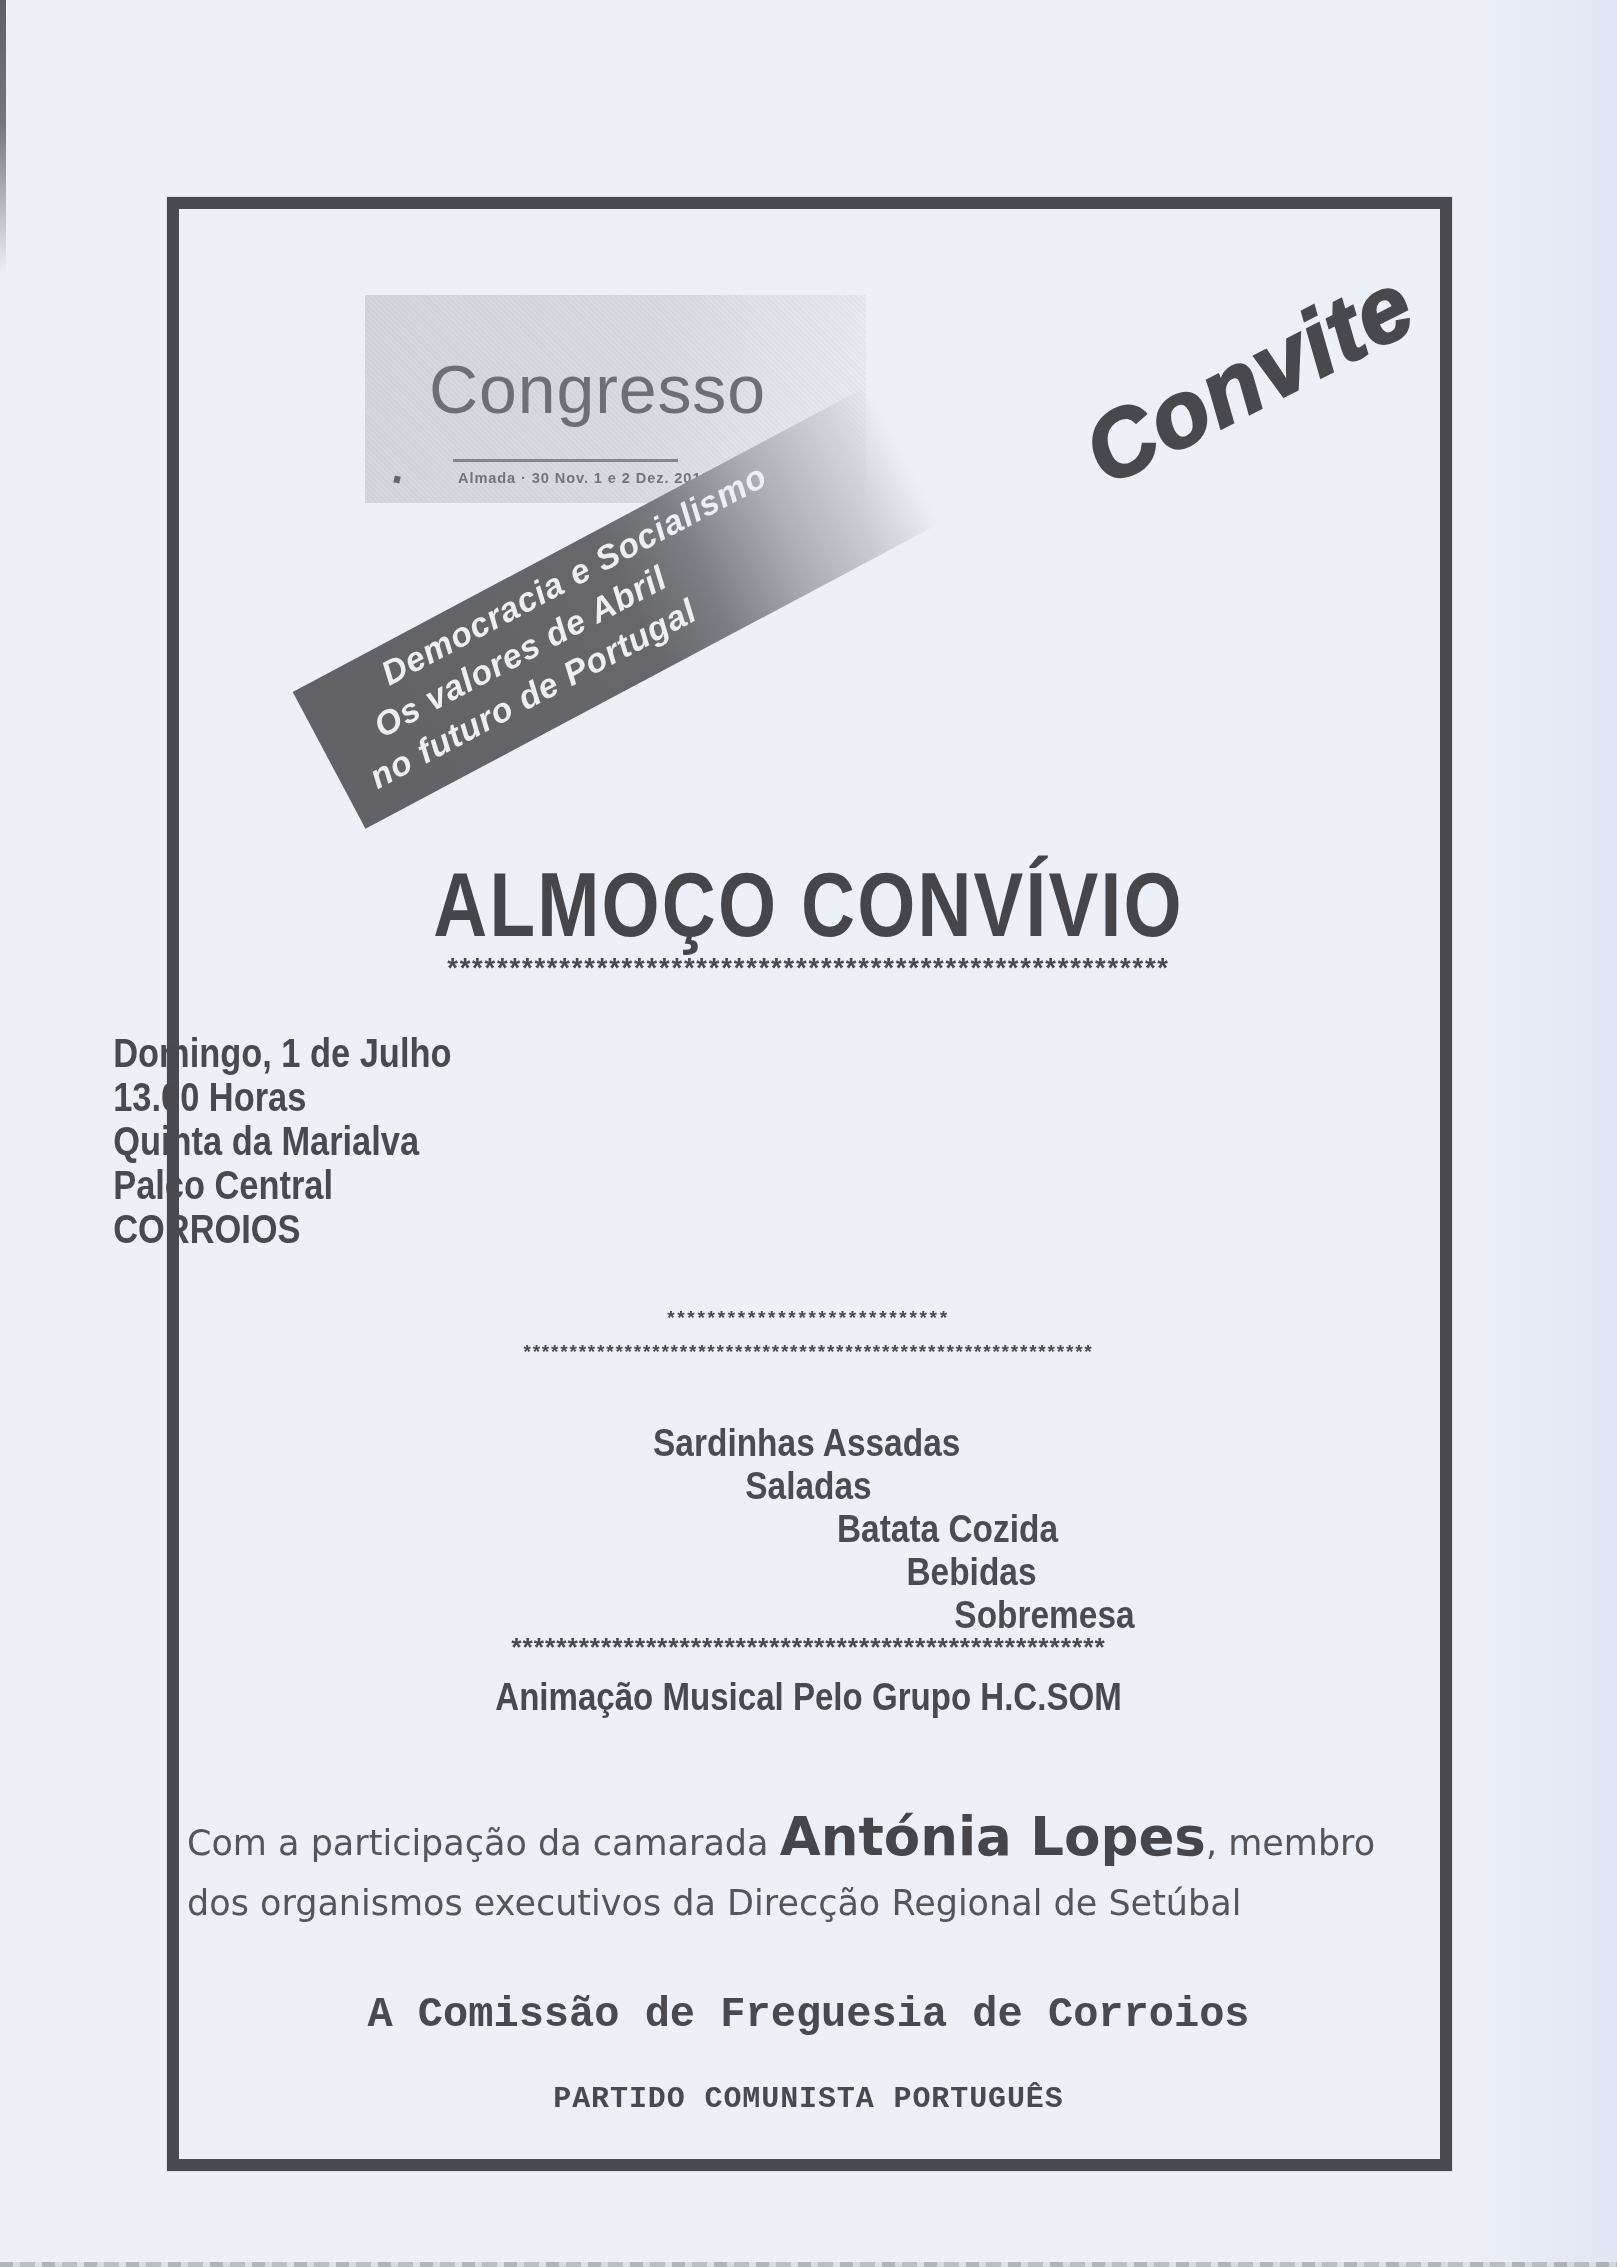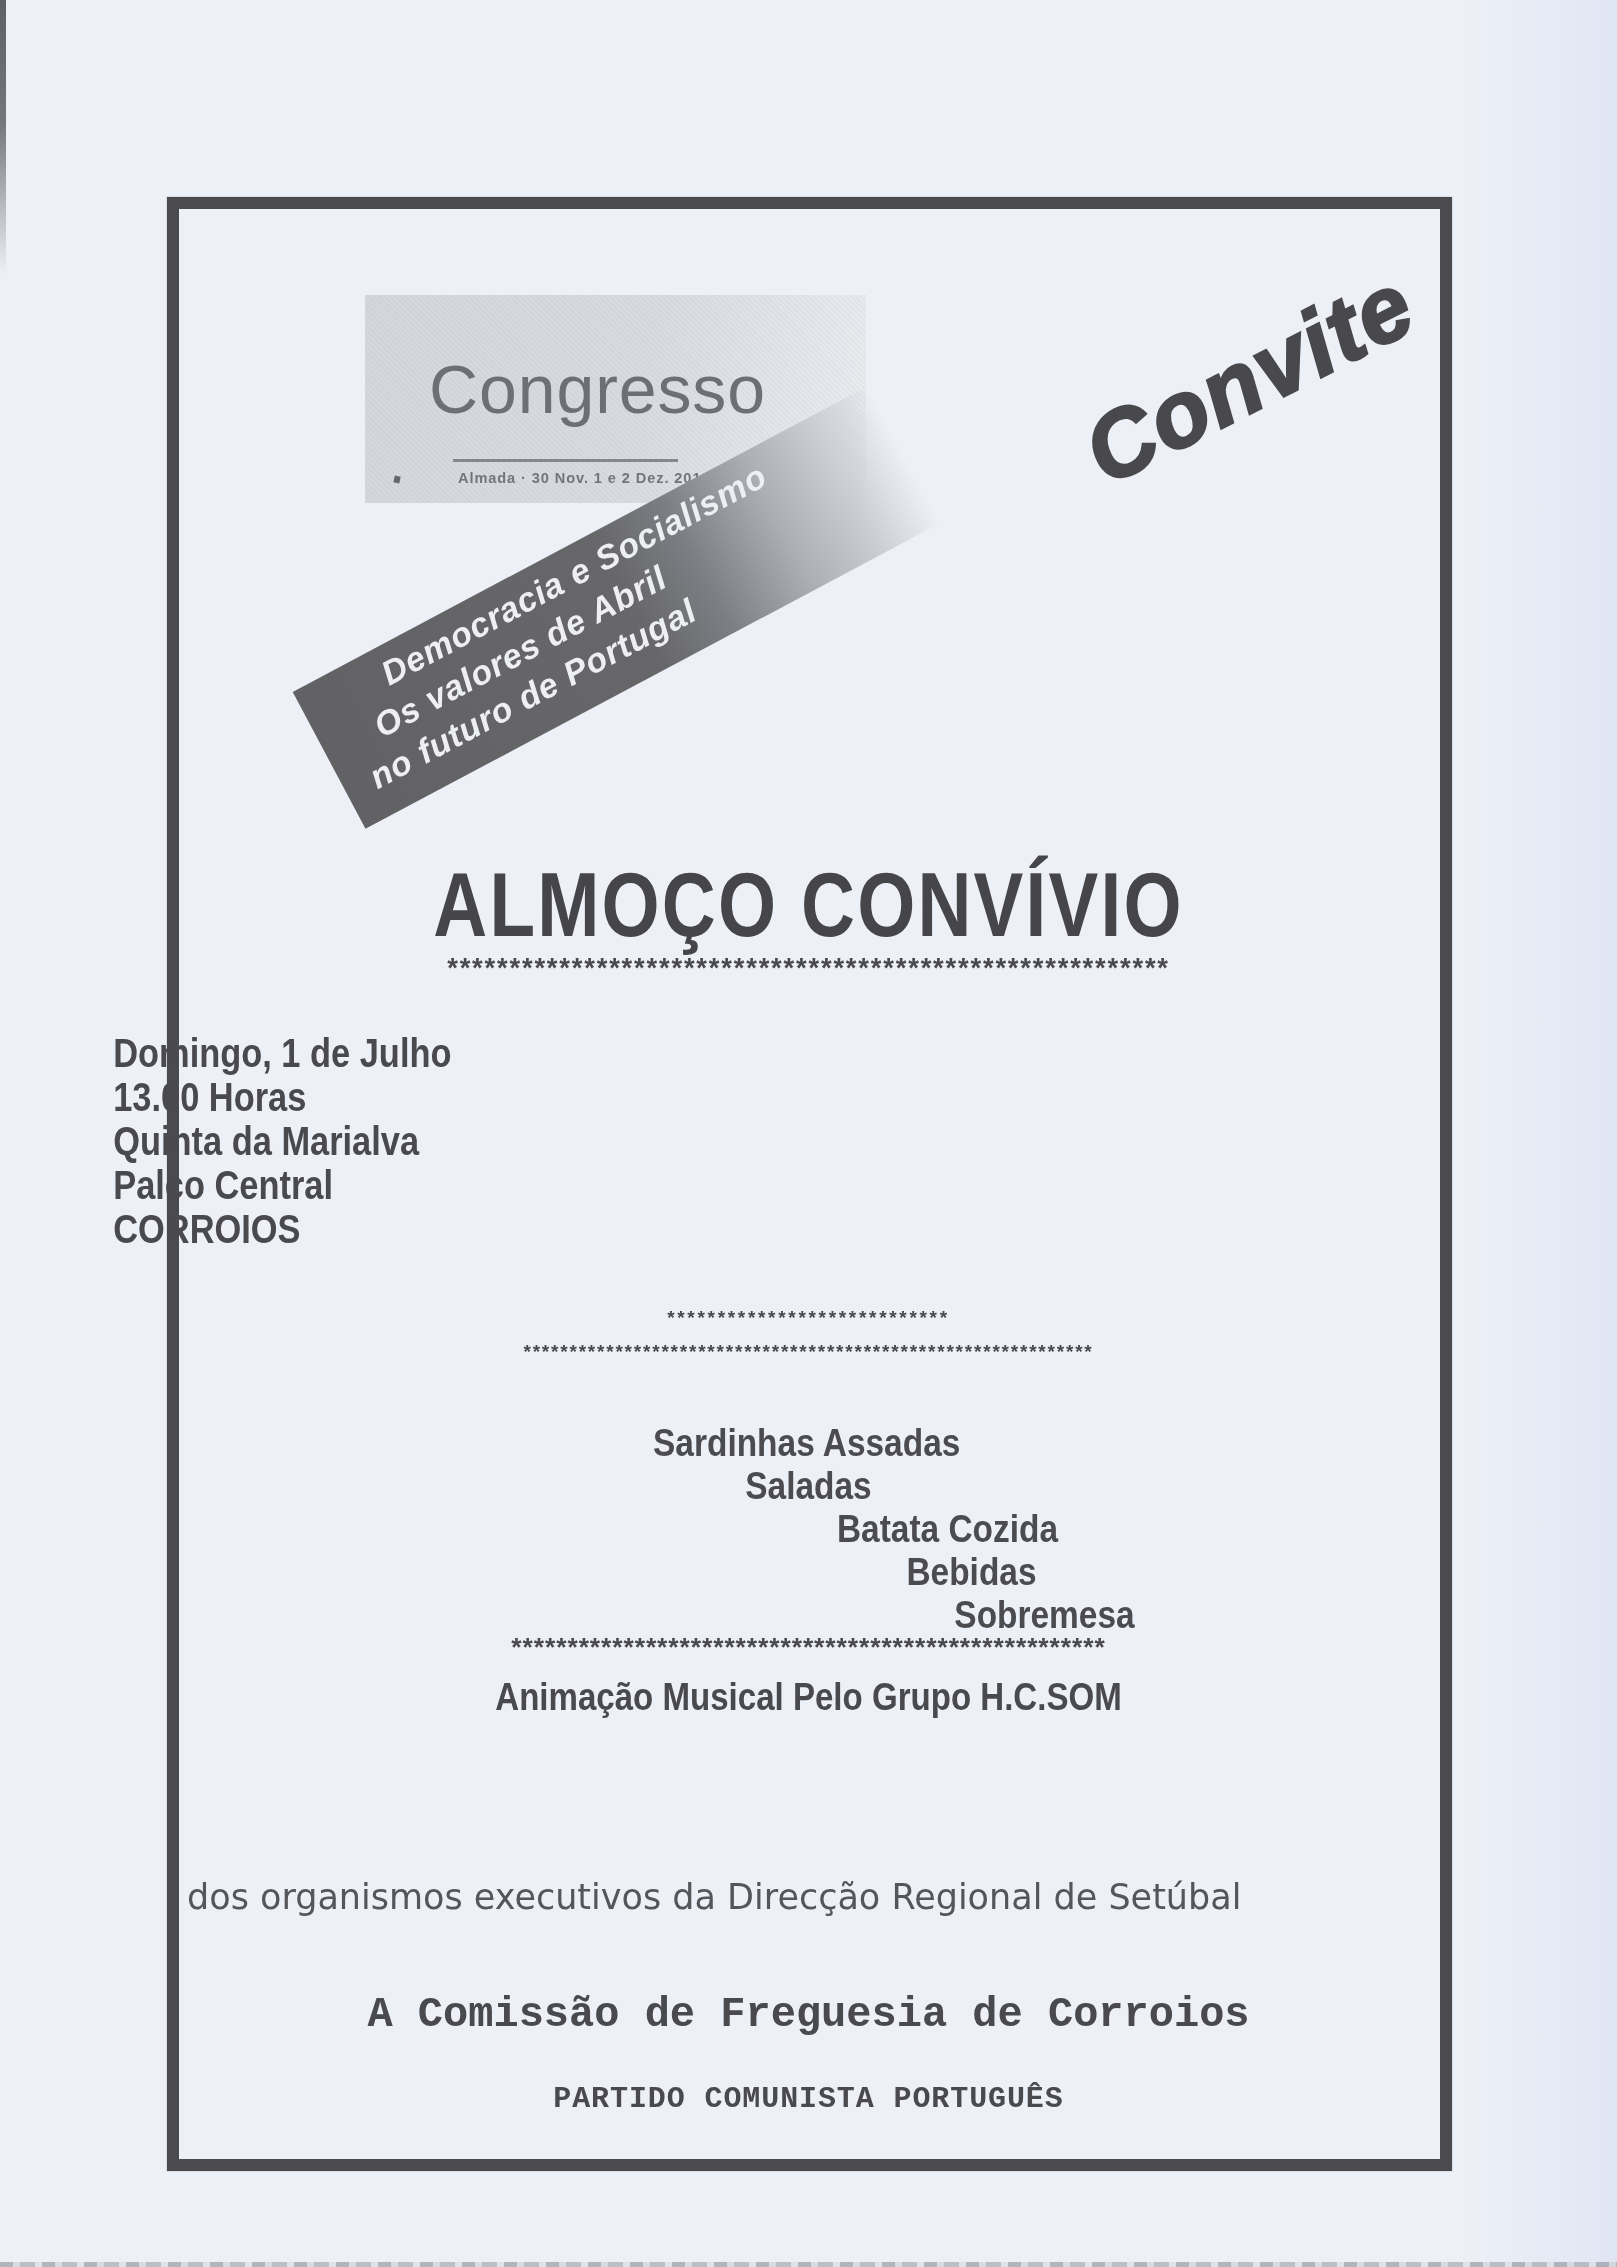--- a/index.html
+++ b/index.html
@@ -169,21 +169,21 @@
   <div class="mline m3">Batata Cozida</div>
   <div class="mline m4">Bebidas</div>
   <div class="mline m5">Sobremesa</div>
 </div>
 
 <div class="aster r3">*****************************************************</div>
 
 <div class="animacao">Animação Musical Pelo Grupo H.C.SOM</div>
 
 <div class="participation">
-  <br>
+  <span class="row1"><span>Com a participação da camarada </span><span class="guest-name">Antónia Lopes</span><span>, membro</span></span><br>
   <span>dos organismos executivos da Direcção Regional de Setúbal</span>
 </div>
 
 <div class="signature">
   <div class="sig1">A Comissão de Freguesia de Corroios</div>
   <div class="sig2">PARTIDO COMUNISTA PORTUGUÊS</div>
 </div>
 
 
 </body></html>

